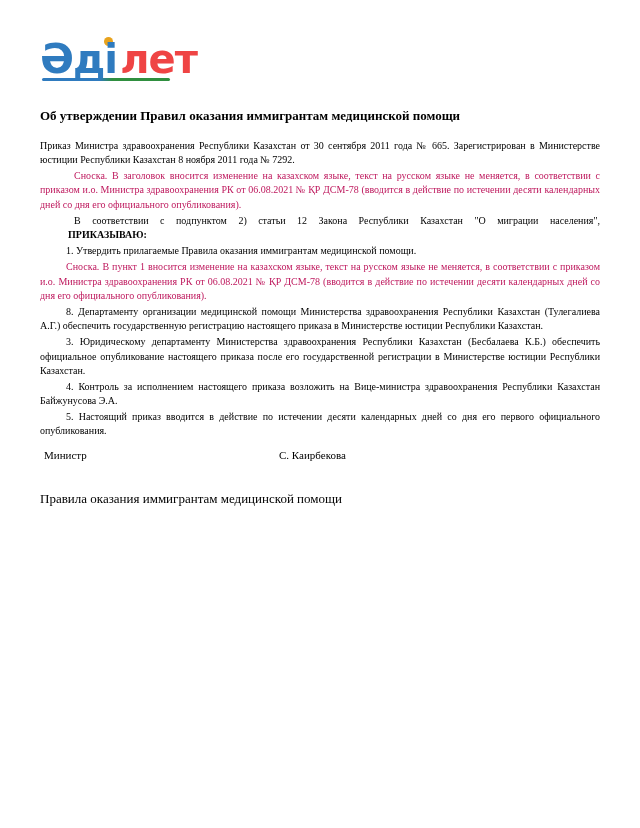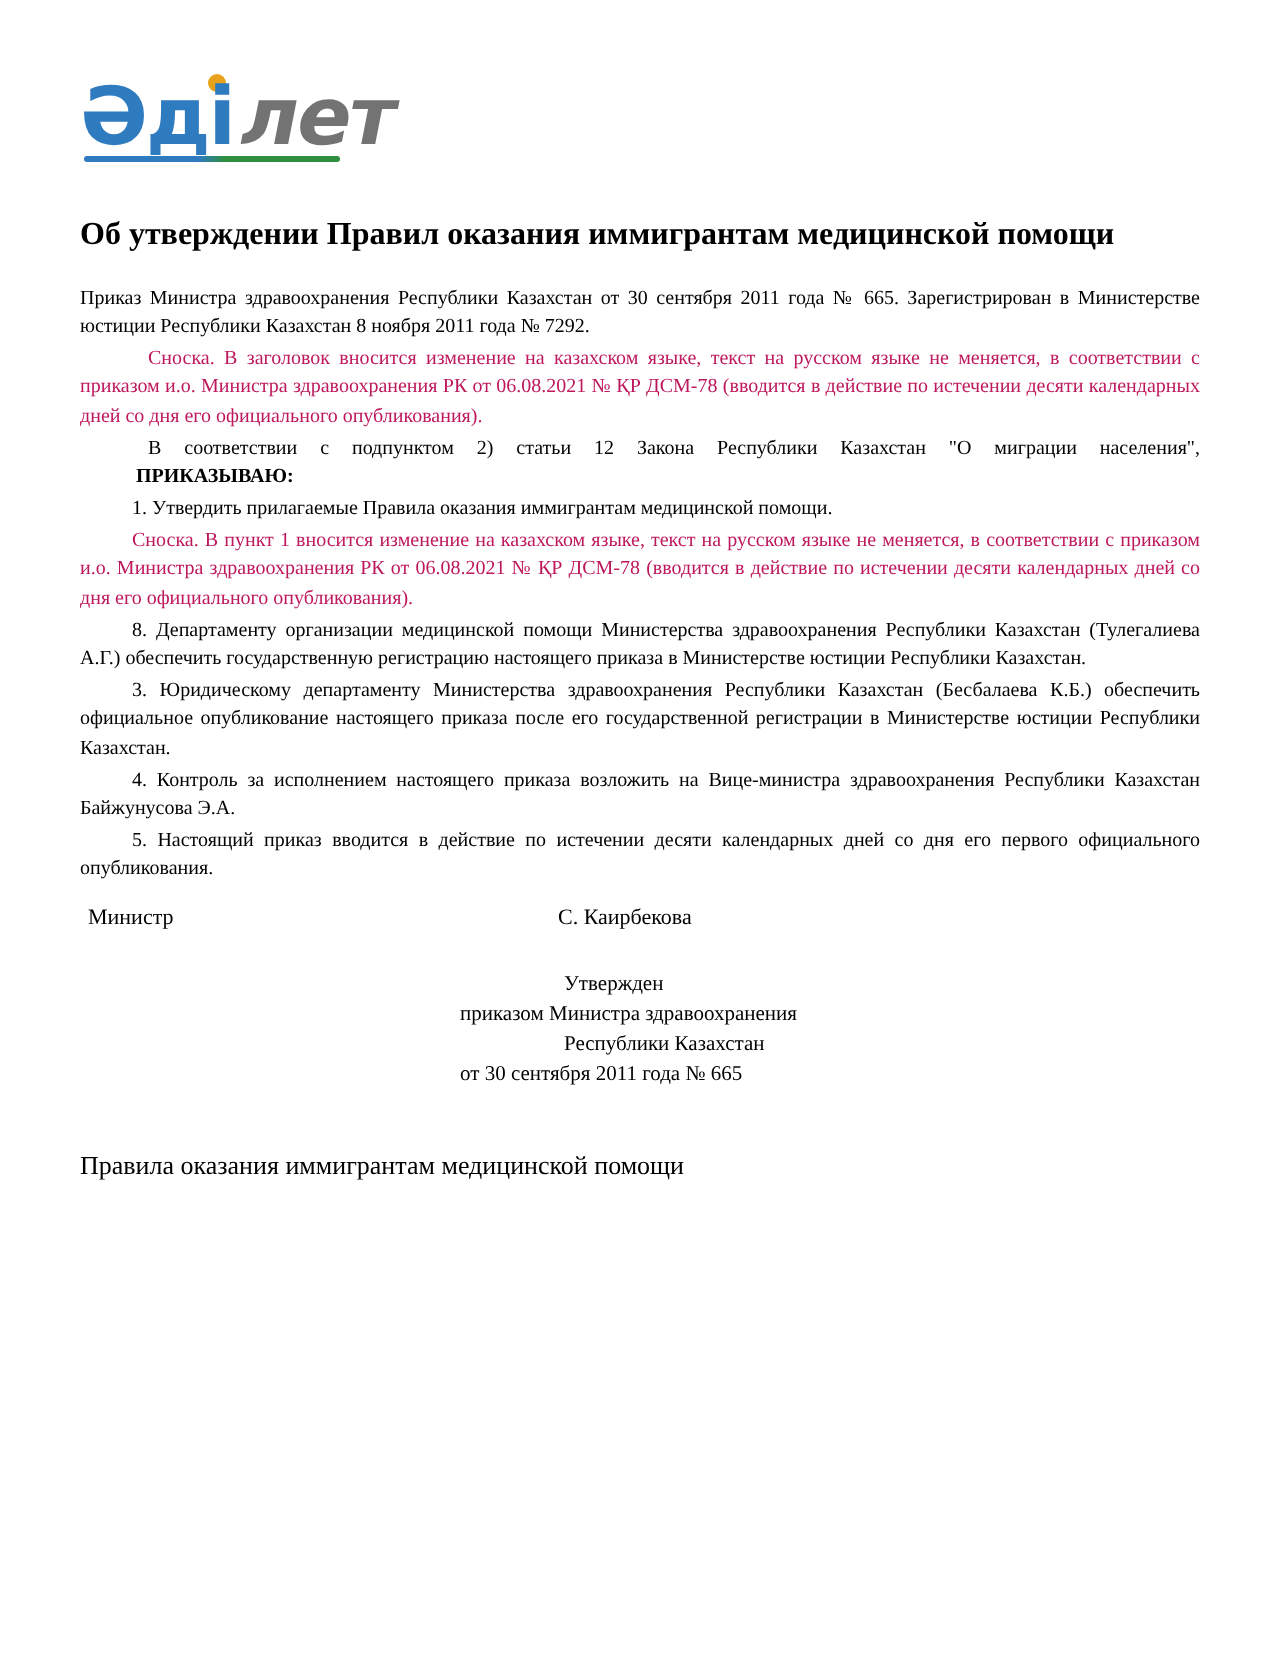--- a/index.html
+++ b/index.html
@@ -33,21 +33,21 @@
     display: inline-block;
     font-family: "DejaVu Sans", sans-serif;
     font-size: 40px;
     font-weight: bold;
     letter-spacing: -1px;
     line-height: 1;
     white-space: nowrap;
   }
   .logo .part-a { color: #2f7bbf; }
   .logo .part-i { color: #2f7bbf; position: relative; }
-  .logo .part-let { color: #737373; font-style: italic; }
+  .logo .part-let { color: #ef4444; }
   .logo .dot {
     position: absolute;
     left: 0;
     top: -2px;
     width: 9px;
     height: 9px;
     border-radius: 50%;
     background: #e8a21c;
   }
   .logo-i-box {
@@ -59,21 +59,21 @@
     position: absolute;
     left: 2px;
     bottom: -2px;
     width: 128px;
     height: 3px;
     background: linear-gradient(to right, #2f7bbf 0%, #2f7bbf 45%, #2f8f3f 55%, #2f8f3f 100%);
     border-radius: 2px;
   }
   
   .doc-title {
-    font-size: 16px;
+    font-size: 13px;
     font-weight: bold;
     margin: 20px 0 14px 0;
     line-height: 1.3;
   }
   p {
     margin: 0 0 2px 0;
     font-size: 10px;
     line-height: 1.42;
     text-align: justify;
     text-justify: inter-word;
@@ -137,22 +137,16 @@
 
   <p class="indent">4. Контроль за исполнением настоящего приказа возложить на Вице-министра здравоохранения Республики Казахстан Байжунусова Э.А.</p>
 
   <p class="indent">5. Настоящий приказ вводится в действие по истечении десяти календарных дней со дня его первого официального опубликования.</p>
 
   <div class="sig-row">
     <div class="sig-left">Министр</div>
     <div class="sig-right">С. Каирбекова</div>
   </div>
 
-  <div class="approve">
-    <div class="center-line">Утвержден</div>
-    <div>приказом Министра здравоохранения</div>
-    <div class="center-line">Республики Казахстан</div>
-    <div>от 30 сентября 2011 года № 665</div>
-  </div>
 
   <div class="rules-title">Правила оказания иммигрантам медицинской помощи</div>
 
 </div>
 
 </body></html>

